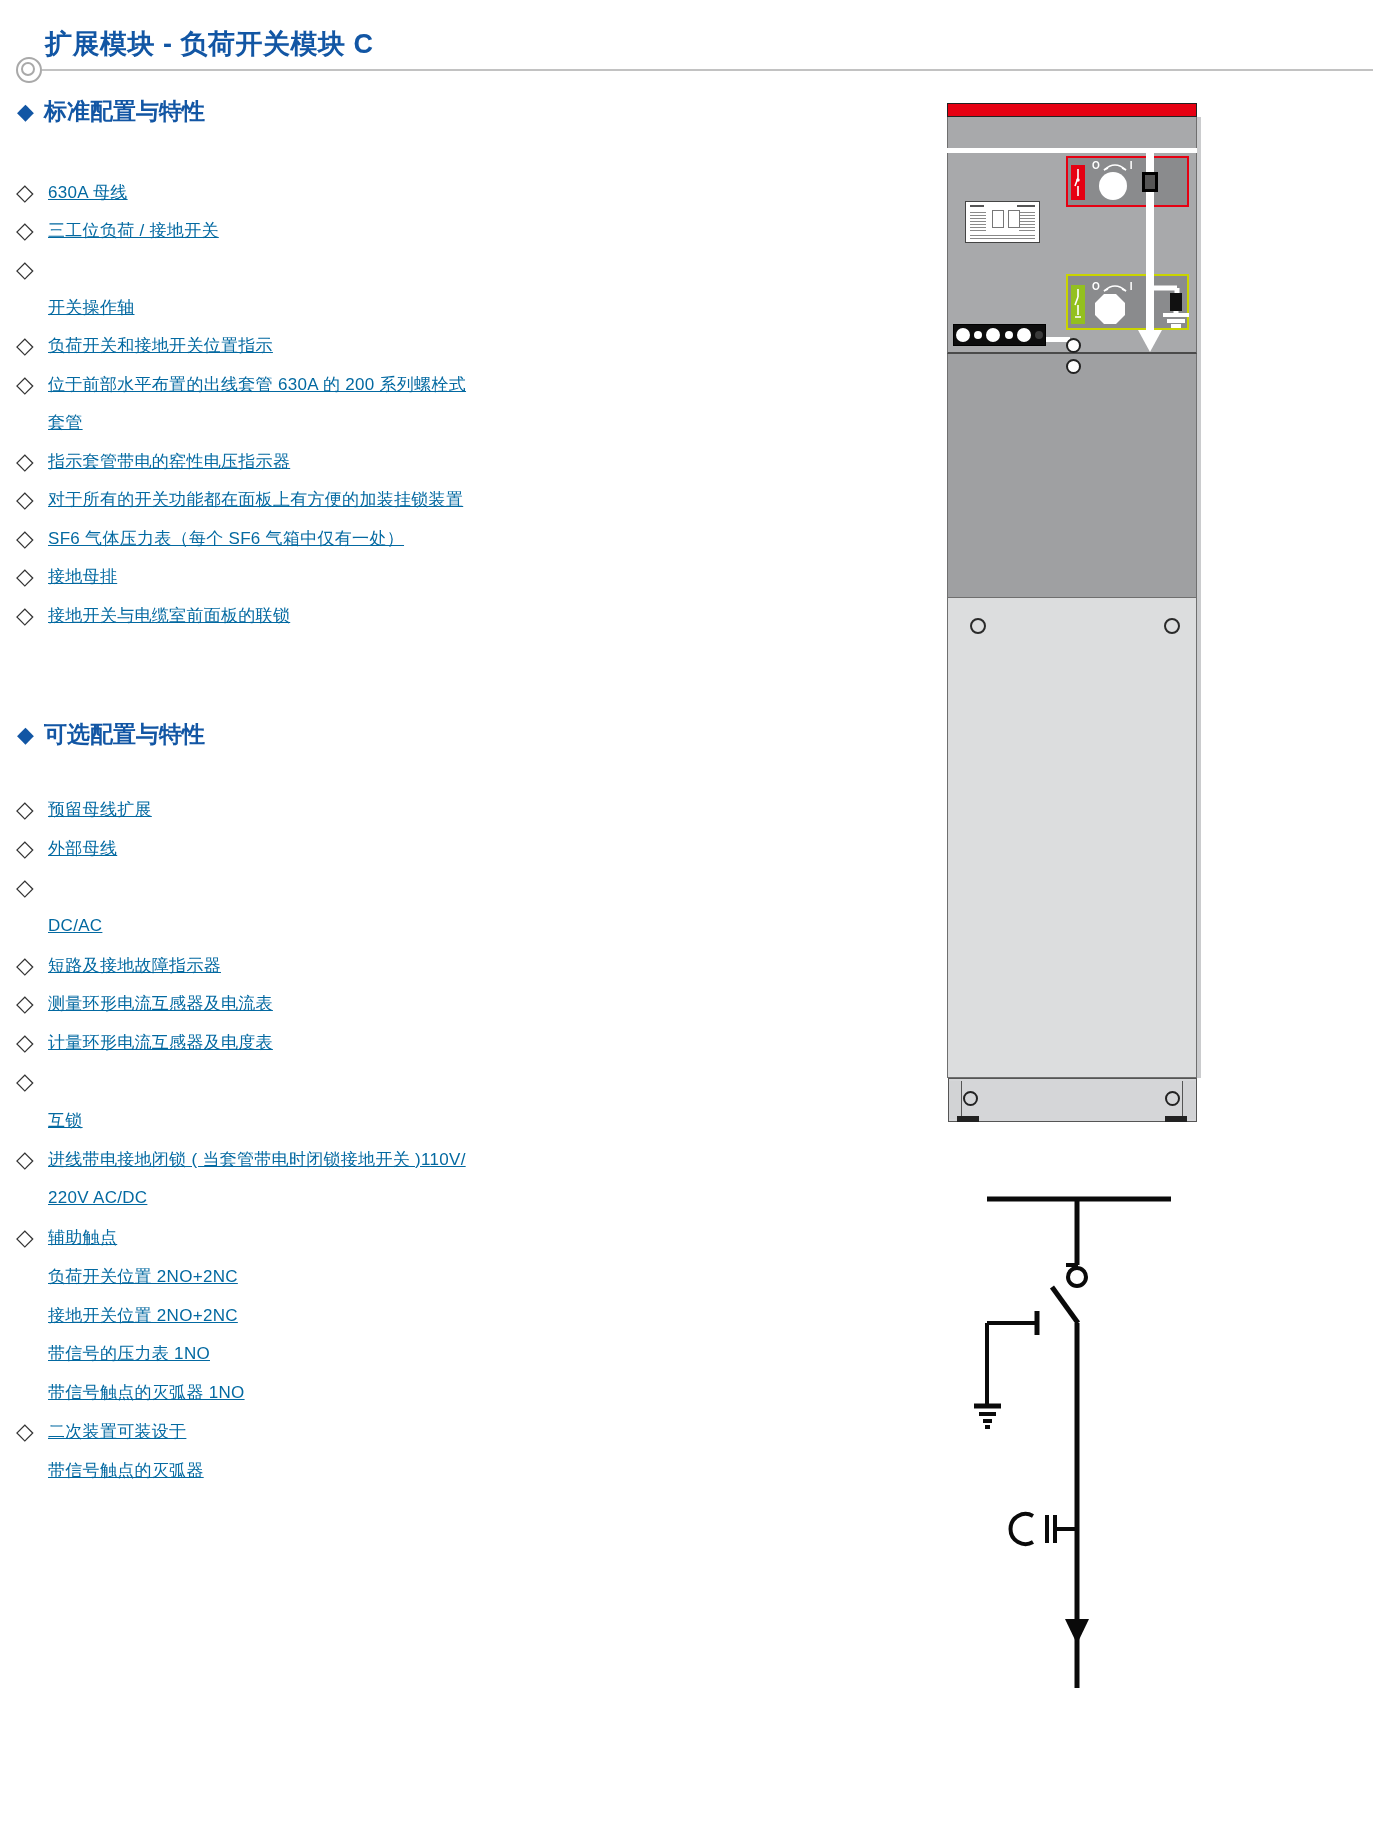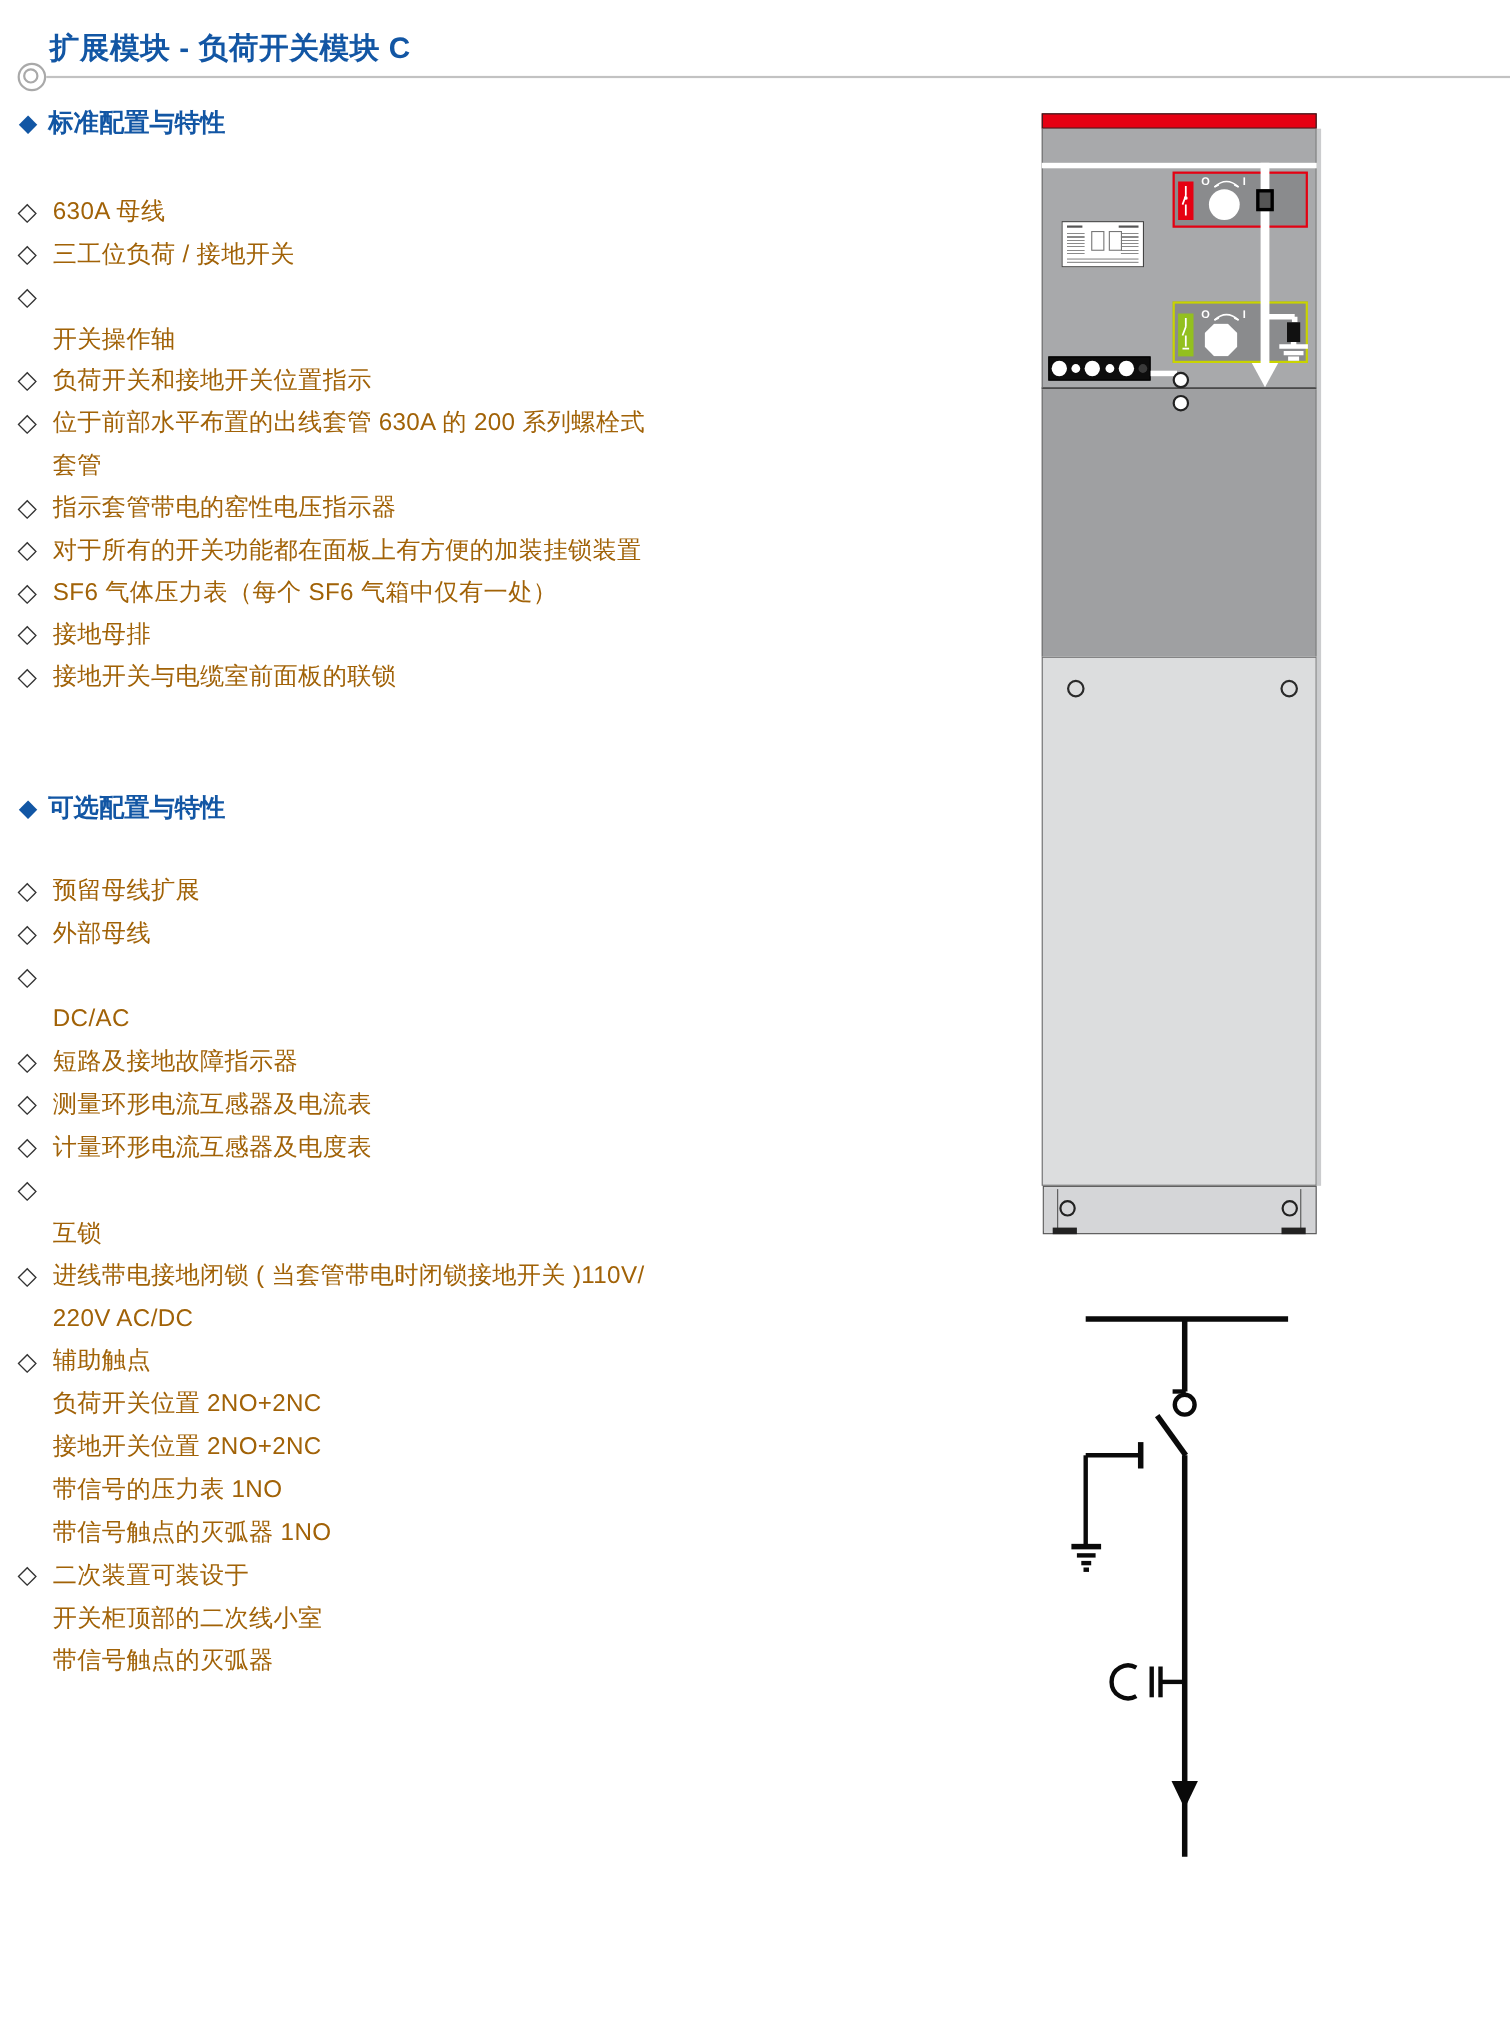--- a/index.html
+++ b/index.html
@@ -24,21 +24,21 @@
   .sec-head .dia{font-size:22px;line-height:1;}
   .sec-head.h1{top:96px;}
   .sec-head.h2{top:719px;}
   .list{position:absolute;left:16px;width:560px;}
   .list.l1{top:173px;}
   .list.l2{top:790px;}
   .li{display:flex;align-items:center;}
   .l1 .li{height:38.45px;}
   .l2 .li{height:38.9px;}
   .li .bu{flex:none;width:32px;font-size:23px;color:#333;line-height:1;}
-  .li .tx{font-size:22px;color:#a16207;white-space:nowrap;letter-spacing:.3px;}
+  .li .tx{font-size:17px;color:#0369a1;white-space:nowrap;letter-spacing:.3px;text-decoration:underline;}
   
   .cab{position:absolute;left:947px;top:103px;width:256px;height:1020px;}
   .cab *{box-sizing:border-box;}
   .cab .abs{position:absolute;}
   .cab-red{left:0;top:0;width:250px;height:14px;background:#e60012;border:1px solid #222;}
   .cab-upper{left:0;top:14px;width:250px;height:237px;background:#a8a9ab;
      border-left:1px solid #6f6f6f;border-right:1px solid #6f6f6f;border-bottom:2px solid #4a4a4a;}
   .cab-mid{left:0;top:251px;width:250px;height:243px;background:#9fa0a2;
      border-left:1px solid #6f6f6f;border-right:1px solid #6f6f6f;}
   .cab-lower{left:0;top:494px;width:250px;height:481px;background:#dcddde;
@@ -250,24 +250,20 @@
     <div class="li">
       <span class="bu"></span>
       <span class="tx">带信号触点的灭弧器 1NO</span>
     </div>
 
     <div class="li">
       <span class="bu">◇</span>
       <span class="tx">二次装置可装设于</span>
     </div>
 
-    <div class="li">
-      <span class="bu"></span>
-      <span class="tx">开关柜顶部的二次线小室</span>
-    </div>
 
     <div class="li">
       <span class="bu"></span>
       <span class="tx">带信号触点的灭弧器</span>
     </div>
   </div>
 
 <div class="cab">
   <div class="abs cab-red"></div>
   <div class="abs cab-upper"></div>

